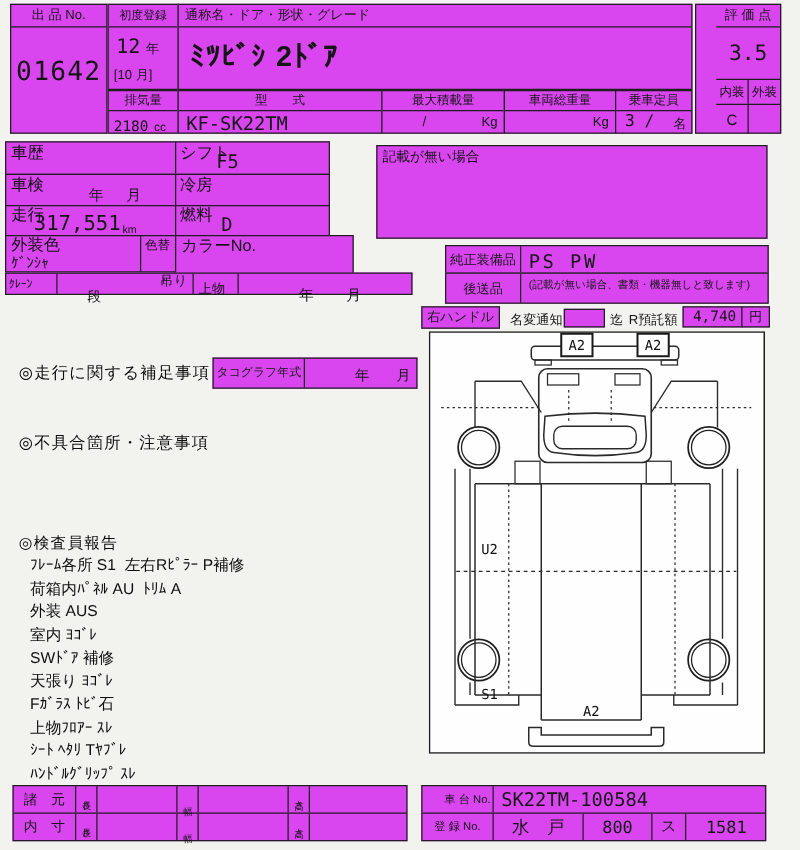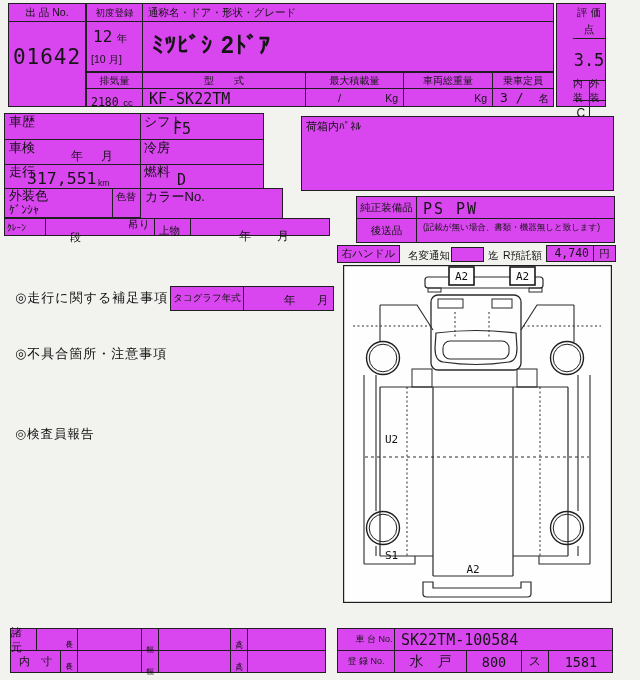--- a/index.html
+++ b/index.html
@@ -70,21 +70,21 @@
     <span class="hdr2">車両総重量</span>
     <div class="abs" style="right:5px;top:19px;font-size:10.5px;">Kg</div>
   </div>
 
   <div class="cell" style="left:492px;top:72px;width:62px;height:35px;">
     <span class="hdr2">乗車定員</span>
     <div class="abs mono" style="left:7px;top:17px;font-size:13px;">3 /</div>
     <div class="abs" style="right:4px;top:19px;font-size:10.5px;">名</div>
   </div>
 
-  <div class="cell" style="left:556px;top:3px;width:50px;height:104px;padding-left:16px;">
+  <div class="cell" style="left:556px;top:3px;width:69px;height:104px;padding-left:16px;">
     <span class="hdr">評 価 点</span>
     <div class="center mono" style="height:41px;font-size:17px;border-bottom:1px solid #1f1f1f;">3.5</div>
     <div style="display:flex;height:19px;border-bottom:1px solid #1f1f1f;">
       <div class="center" style="flex:1;font-size:10px;border-right:1px solid #1f1f1f;">内装</div>
       <div class="center" style="flex:1;font-size:10px;">外装</div>
     </div>
     <div style="display:flex;height:23px;">
       <div class="center" style="flex:1;font-size:12px;border-right:1px solid #1f1f1f;">C</div>
       <div class="center" style="flex:1;font-size:12px;"></div>
     </div>
@@ -140,21 +140,21 @@
     <div class="abs" style="left:150px;top:0;width:36px;height:100%;border-right:1px solid #1f1f1f;">
       <span class="abs" style="left:4px;top:5px;font-size:10.5px;">上物</span>
     </div>
     <div class="abs" style="left:186px;top:0;width:138px;height:100%;">
       <span class="abs" style="left:48px;top:9px;font-size:12px;">年</span>
       <span class="abs" style="left:86px;top:9px;font-size:12px;">月</span>
     </div>
   </div>
 
   <div class="cell" style="left:301px;top:116px;width:313px;height:75px;">
-    <span class="lbl abs" style="left:4px;top:3px;font-size:11px;">荷箱内ﾊﾟﾈﾙ</span>
+    <span class="lbl abs" style="left:4px;top:3px;font-size:11px;">記載が無い場合</span>
   </div>
 
   <div class="cell" style="left:356px;top:196px;width:259px;height:23px;">
     <div class="abs center" style="left:0;top:0;width:60px;height:100%;border-right:1px solid #1f1f1f;font-size:10.5px;">純正装備品</div>
     <span class="abs mono" style="left:66px;top:3px;font-size:15px;letter-spacing:2px;">PS PW</span>
   </div>
 
   <div class="cell" style="left:356px;top:218px;width:259px;height:25px;">
     <div class="abs center" style="left:0;top:0;width:60px;height:100%;border-right:1px solid #1f1f1f;font-size:10.5px;">後送品</div>
     <span class="abs" style="left:66px;top:3px;font-size:8.5px;">(記載が無い場合、書類・機器無しと致します)</span>
@@ -172,20 +172,32 @@
 
   <div class="cell" style="left:170px;top:286px;width:164px;height:25px;">
     <div class="abs center" style="left:0;top:0;width:73px;height:100%;border-right:1px solid #1f1f1f;font-size:9.5px;">タコグラフ年式</div>
     <span class="abs" style="left:113px;top:6px;font-size:11.5px;">年</span>
     <span class="abs" style="left:146px;top:6px;font-size:11.5px;">月</span>
   </div>
 
   <div class="title" style="left:15px;top:345px;">◎不具合箇所・注意事項</div>
 
   <div class="title" style="left:15px;top:426px;font-size:12.5px;">◎検査員報告</div>
+  <div class="abs" style="left:24px;top:443px;width:310px;">
+      <div class="insp-item">ﾌﾚｰﾑ各所 S1  左右Rﾋﾟﾗｰ P補修</div>
+      <div class="insp-item">荷箱内ﾊﾟﾈﾙ AU  ﾄﾘﾑ A</div>
+      <div class="insp-item">外装 AUS</div>
+      <div class="insp-item">室内 ﾖｺﾞﾚ</div>
+      <div class="insp-item">SWﾄﾞｱ 補修</div>
+      <div class="insp-item">天張り ﾖｺﾞﾚ</div>
+      <div class="insp-item">Fｶﾞﾗｽ ﾄﾋﾞ石</div>
+      <div class="insp-item">上物ﾌﾛｱｰ ｽﾚ</div>
+      <div class="insp-item">ｼｰﾄ ﾍﾀﾘ Tﾔﾌﾞﾚ</div>
+      <div class="insp-item">ﾊﾝﾄﾞﾙｸﾞﾘｯﾌﾟ ｽﾚ</div>
+    </div>
 
   <svg class="abs" style="left:343px;top:265px;" width="269" height="338" viewBox="0 0 269 338">
     <rect x="0.6" y="0.6" width="267.8" height="336.8" fill="#fefefe" stroke="#1f1f1f" stroke-width="1.2"></rect>
 
     <rect x="82" y="12" width="118" height="11" rx="3" fill="none" stroke="#2a2a2a" stroke-width="1.2"></rect>
     <rect x="85" y="23" width="13" height="4" fill="none" stroke="#2a2a2a" stroke-width="1"></rect>
     <rect x="186" y="23" width="13" height="4" fill="none" stroke="#2a2a2a" stroke-width="1"></rect>
 
     <rect x="88" y="30" width="90" height="75" rx="7" fill="none" stroke="#2a2a2a" stroke-width="1.3"></rect>
     <rect x="95" y="34" width="25" height="9" fill="none" stroke="#2a2a2a" stroke-width="1"></rect>
@@ -226,21 +238,21 @@
     <rect x="167" y="2" width="25" height="18" fill="#fefefe" stroke="#1a1a1a" stroke-width="1.6"></rect>
     <text x="179.5" y="15" font-size="11" text-anchor="middle">A2</text>
     <text x="42" y="178" font-size="11">U2</text>
     <text x="42" y="294" font-size="11">S1</text>
     <text x="130" y="308" font-size="11" text-anchor="middle">A2</text>
   </svg>
 
   <div class="cell" style="left:10px;top:628px;width:316px;height:45px;">
 
     <div class="abs" style="left:0;top:0;width:100%;height:22px;border-bottom:1px solid #1f1f1f;">
-      <div class="abs center" style="left:0;top:0;width:26px;height:100%;border-right:1px solid #1f1f1f;font-size:11px;">諸　元</div>
+      <div class="abs center" style="left:0;top:0;width:50px;height:100%;border-right:1px solid #1f1f1f;font-size:11px;">諸　元</div>
       <div class="abs vlbl" style="left:50px;top:0;width:17px;height:100%;border-right:1px solid #1f1f1f;">長さ</div>
       <div class="abs" style="left:67px;top:0;width:64px;height:100%;border-right:1px solid #1f1f1f;"></div>
       <div class="abs vlbl" style="left:131px;top:0;width:17px;height:100%;border-right:1px solid #1f1f1f;">幅</div>
       <div class="abs" style="left:148px;top:0;width:72px;height:100%;border-right:1px solid #1f1f1f;"></div>
       <div class="abs vlbl" style="left:220px;top:0;width:17px;height:100%;border-right:1px solid #1f1f1f;">高さ</div>
       <div class="abs" style="left:237px;top:0;width:77px;height:100%;"></div>
     </div>
 
     <div class="abs" style="left:0;top:22px;width:100%;height:21px;">
       <div class="abs center" style="left:0;top:0;width:50px;height:100%;border-right:1px solid #1f1f1f;font-size:11px;">内　寸</div>

